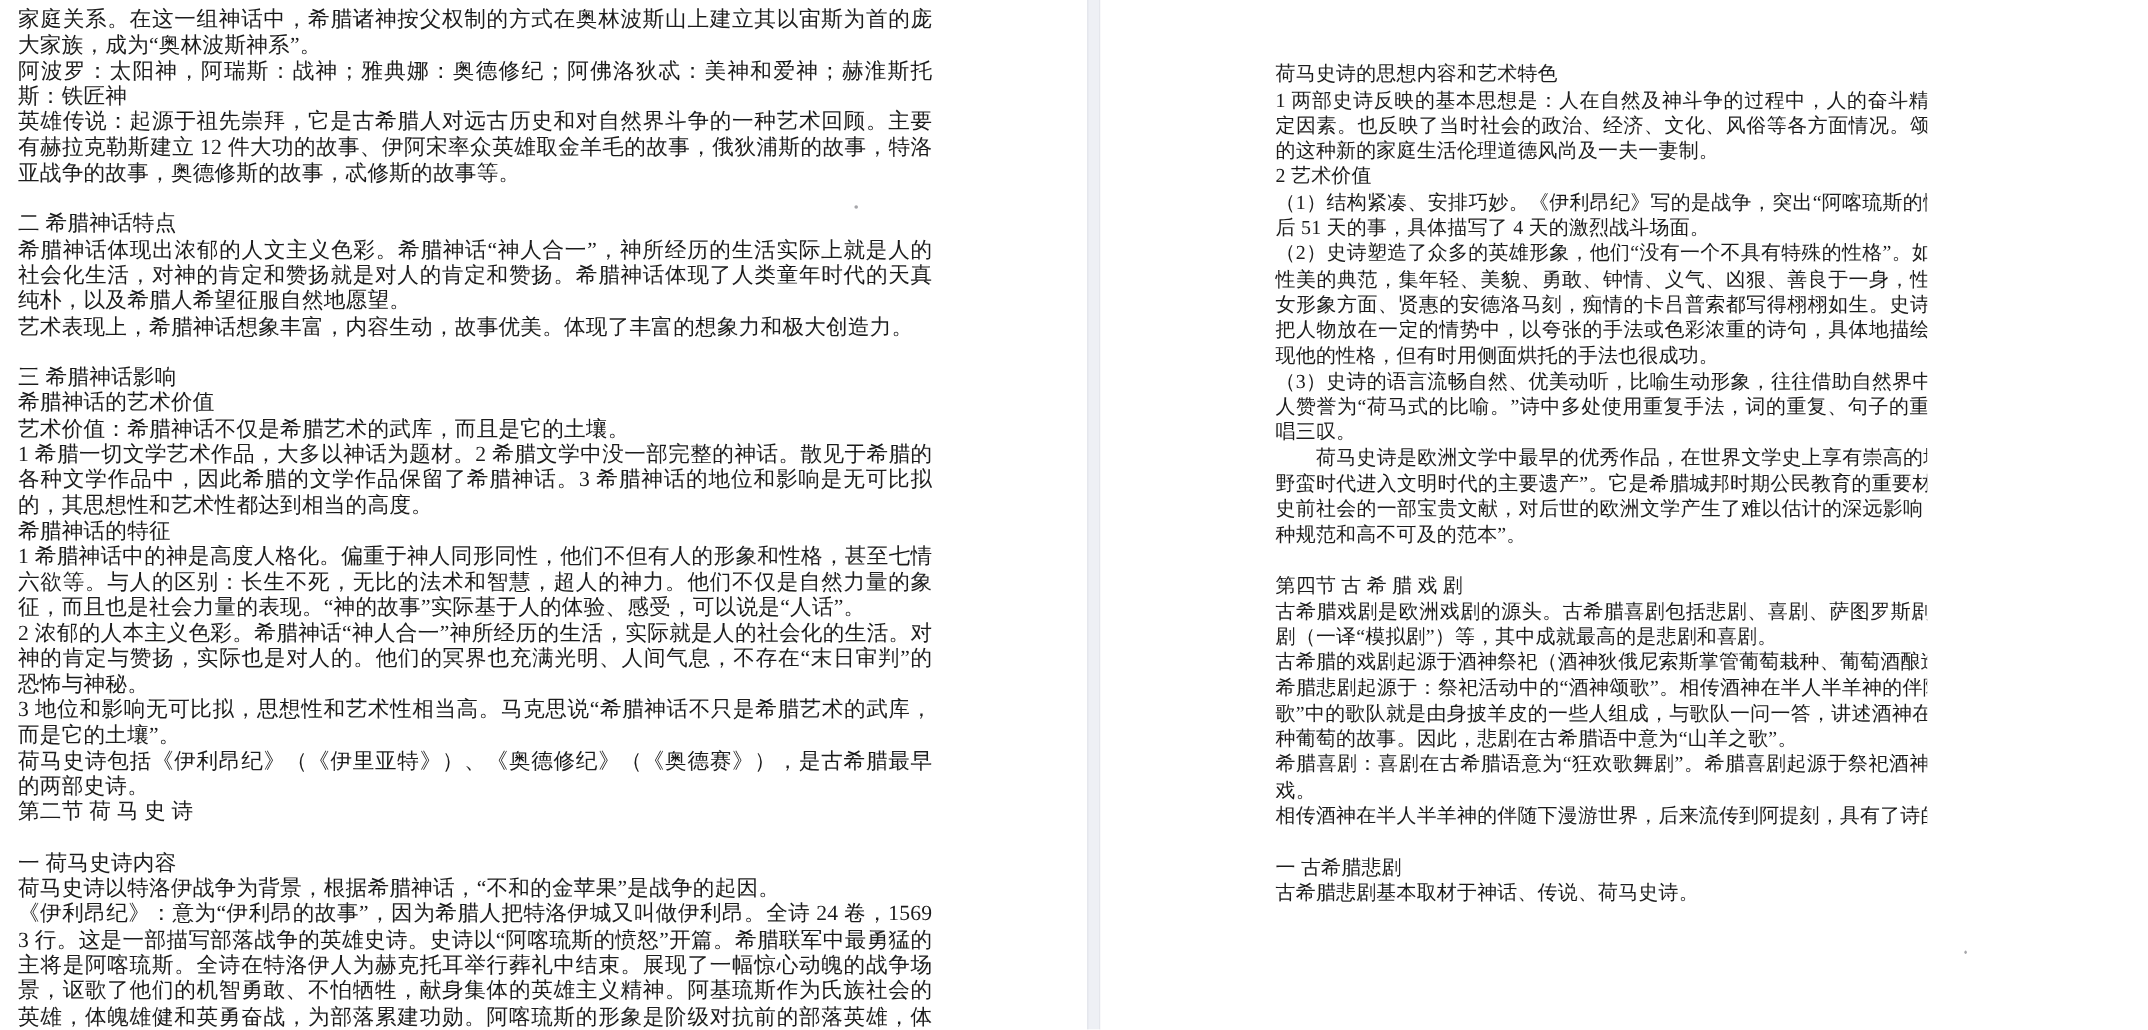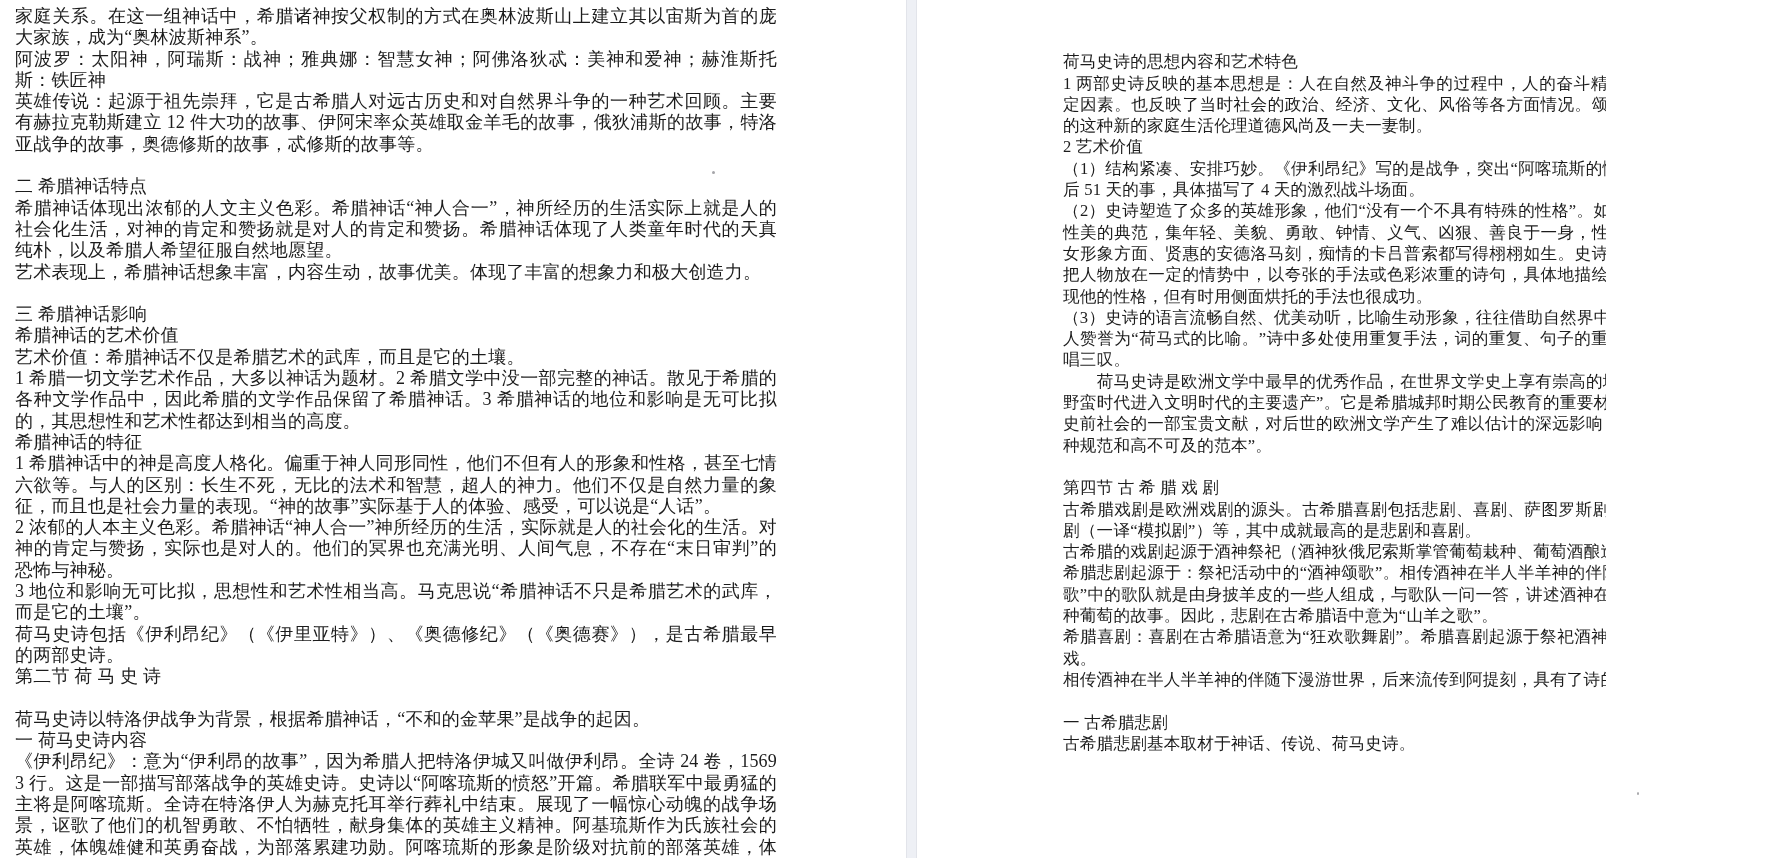--- a/index.html
+++ b/index.html
@@ -59,40 +59,40 @@
   .artifact-3{left:1637px;top:792px;width:2px;height:3px;}
 </style>
 </head>
 <body>
 
 <div class="spread">
 
   <div class="page page-left">
     <div class="text-col text-col-left">
         <p class="block para">家庭关系。在这一组神话中，希腊诸神按父权制的方式在奥林波斯山上建立其以宙斯为首的庞大家族，成为“奥林波斯神系”。</p>
-        <p class="block para">阿波罗：太阳神，阿瑞斯：战神；雅典娜：智慧女神；阿佛洛狄忒：美神和爱神；赫淮斯托斯：铁匠神</p>
+        <p class="block para">阿波罗：太阳神，阿瑞斯：战神；雅典娜：奥德修纪；阿佛洛狄忒：美神和爱神；赫淮斯托斯：铁匠神</p>
         <p class="block para">英雄传说：起源于祖先崇拜，它是古希腊人对远古历史和对自然界斗争的一种艺术回顾。主要有赫拉克勒斯建立 12 件大功的故事、伊阿宋率众英雄取金羊毛的故事，俄狄浦斯的故事，特洛亚战争的故事，奥德修斯的故事，忒修斯的故事等。</p>
         <p class="block spacer"></p>
         <p class="block heading">二 希腊神话特点</p>
         <p class="block para">希腊神话体现出浓郁的人文主义色彩。希腊神话“神人合一”，神所经历的生活实际上就是人的社会化生活，对神的肯定和赞扬就是对人的肯定和赞扬。希腊神话体现了人类童年时代的天真纯朴，以及希腊人希望征服自然地愿望。</p>
         <p class="block para">艺术表现上，希腊神话想象丰富，内容生动，故事优美。体现了丰富的想象力和极大创造力。</p>
         <p class="block spacer"></p>
         <p class="block heading">三 希腊神话影响</p>
         <p class="block heading">希腊神话的艺术价值</p>
         <p class="block para">艺术价值：希腊神话不仅是希腊艺术的武库，而且是它的土壤。</p>
         <p class="block para">1 希腊一切文学艺术作品，大多以神话为题材。2 希腊文学中没一部完整的神话。散见于希腊的各种文学作品中，因此希腊的文学作品保留了希腊神话。3 希腊神话的地位和影响是无可比拟的，其思想性和艺术性都达到相当的高度。</p>
         <p class="block heading">希腊神话的特征</p>
         <p class="block para">1 希腊神话中的神是高度人格化。偏重于神人同形同性，他们不但有人的形象和性格，甚至七情六欲等。与人的区别：长生不死，无比的法术和智慧，超人的神力。他们不仅是自然力量的象征，而且也是社会力量的表现。“神的故事”实际基于人的体验、感受，可以说是“人话”。</p>
         <p class="block para">2 浓郁的人本主义色彩。希腊神话“神人合一”神所经历的生活，实际就是人的社会化的生活。对神的肯定与赞扬，实际也是对人的。他们的冥界也充满光明、人间气息，不存在“末日审判”的恐怖与神秘。</p>
         <p class="block para">3 地位和影响无可比拟，思想性和艺术性相当高。马克思说“希腊神话不只是希腊艺术的武库，而是它的土壤”。</p>
         <p class="block para">荷马史诗包括《伊利昂纪》（《伊里亚特》）、《奥德修纪》（《奥德赛》），是古希腊最早的两部史诗。</p>
         <p class="block heading">第二节 荷 马 史 诗</p>
         <p class="block spacer"></p>
+        <p class="block heading">一 荷马史诗内容</p>
         <p class="block para">荷马史诗以特洛伊战争为背景，根据希腊神话，“不和的金苹果”是战争的起因。</p>
-        <p class="block heading">一 荷马史诗内容</p>
         <p class="block para">《伊利昂纪》：意为“伊利昂的故事”，因为希腊人把特洛伊城又叫做伊利昂。全诗 24 卷，15693 行。这是一部描写部落战争的英雄史诗。史诗以“阿喀琉斯的愤怒”开篇。希腊联军中最勇猛的主将是阿喀琉斯。全诗在特洛伊人为赫克托耳举行葬礼中结束。展现了一幅惊心动魄的战争场景，讴歌了他们的机智勇敢、不怕牺牲，献身集体的英雄主义精神。阿基琉斯作为氏族社会的英雄，体魄雄健和英勇奋战，为部落累建功勋。阿喀琉斯的形象是阶级对抗前的部落英雄，体现了部落集体的精神和力量，</p>
       </div>
   </div>
 
   <div class="gutter"></div>
 
   <div class="page page-right">
     <div class="text-col text-col-right">
         <p class="block spacer"></p>
         <p class="block heading">荷马史诗的思想内容和艺术特色</p>

